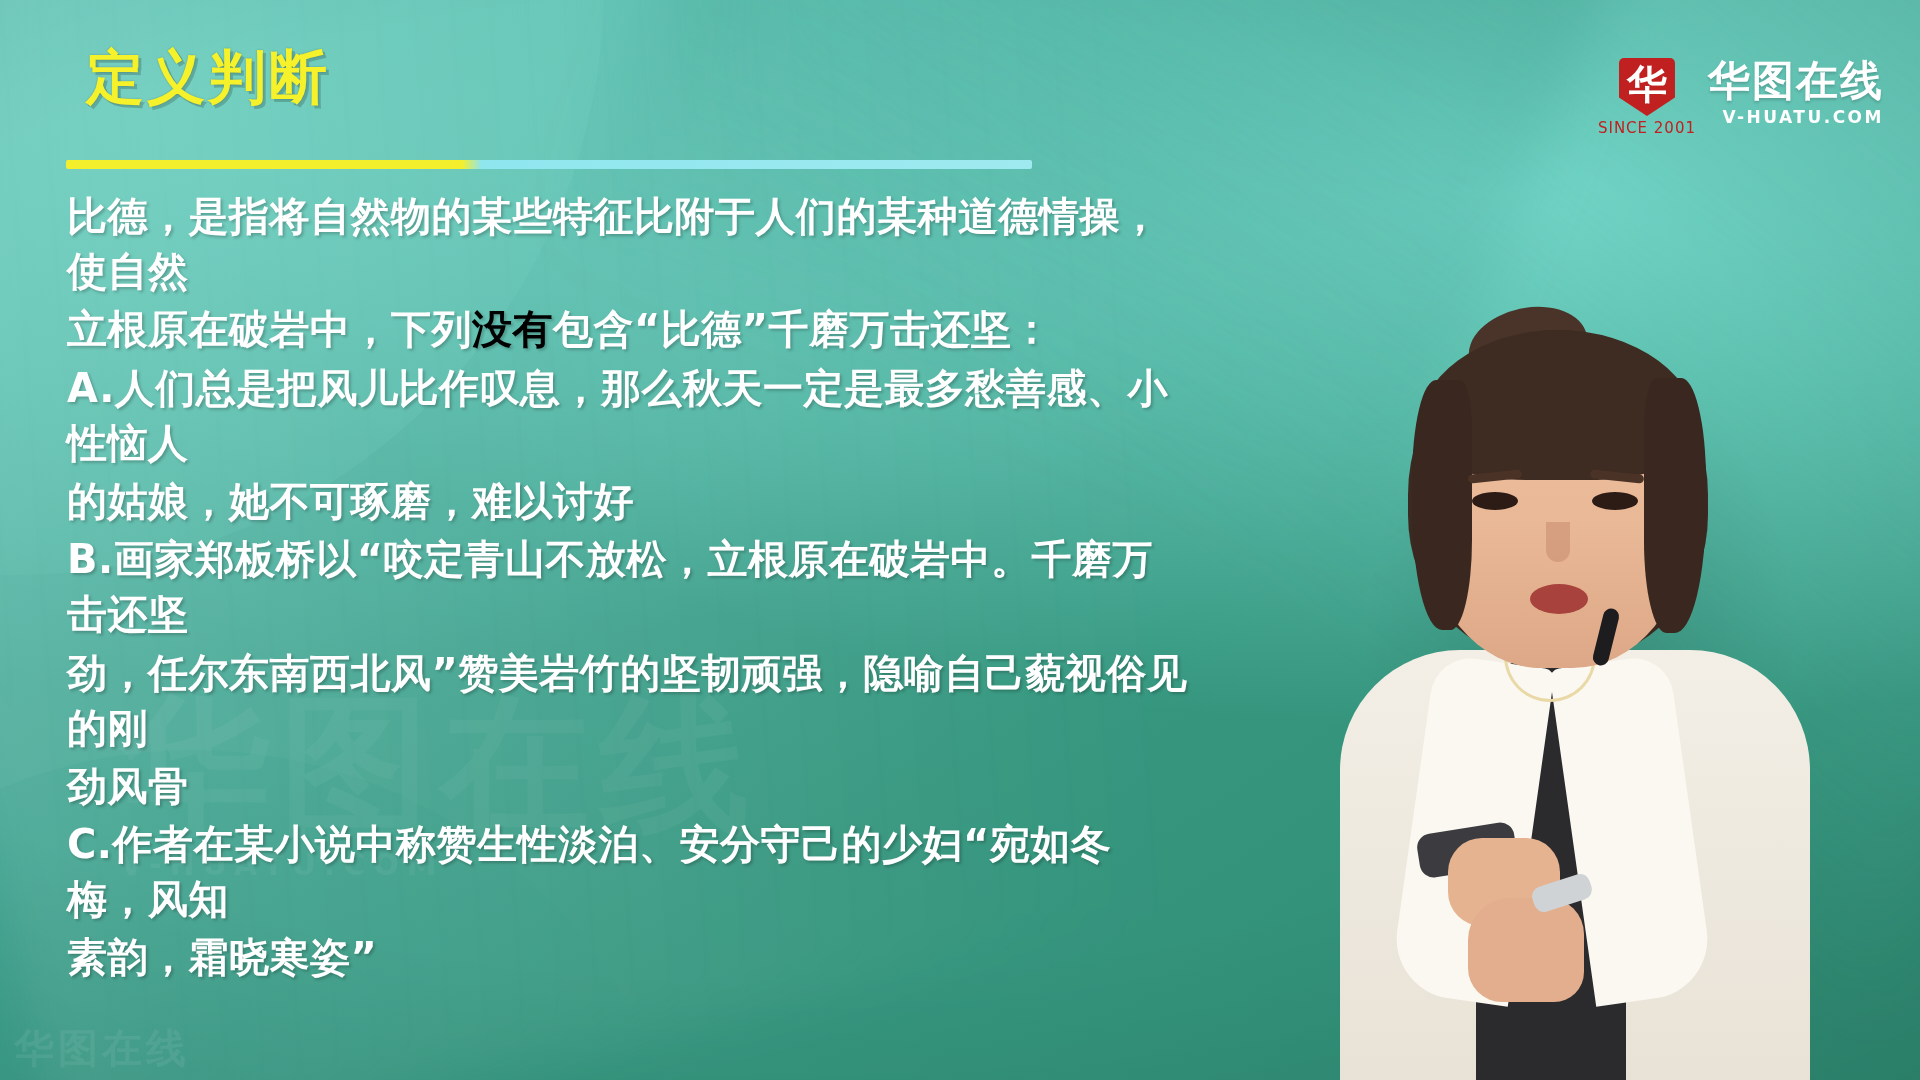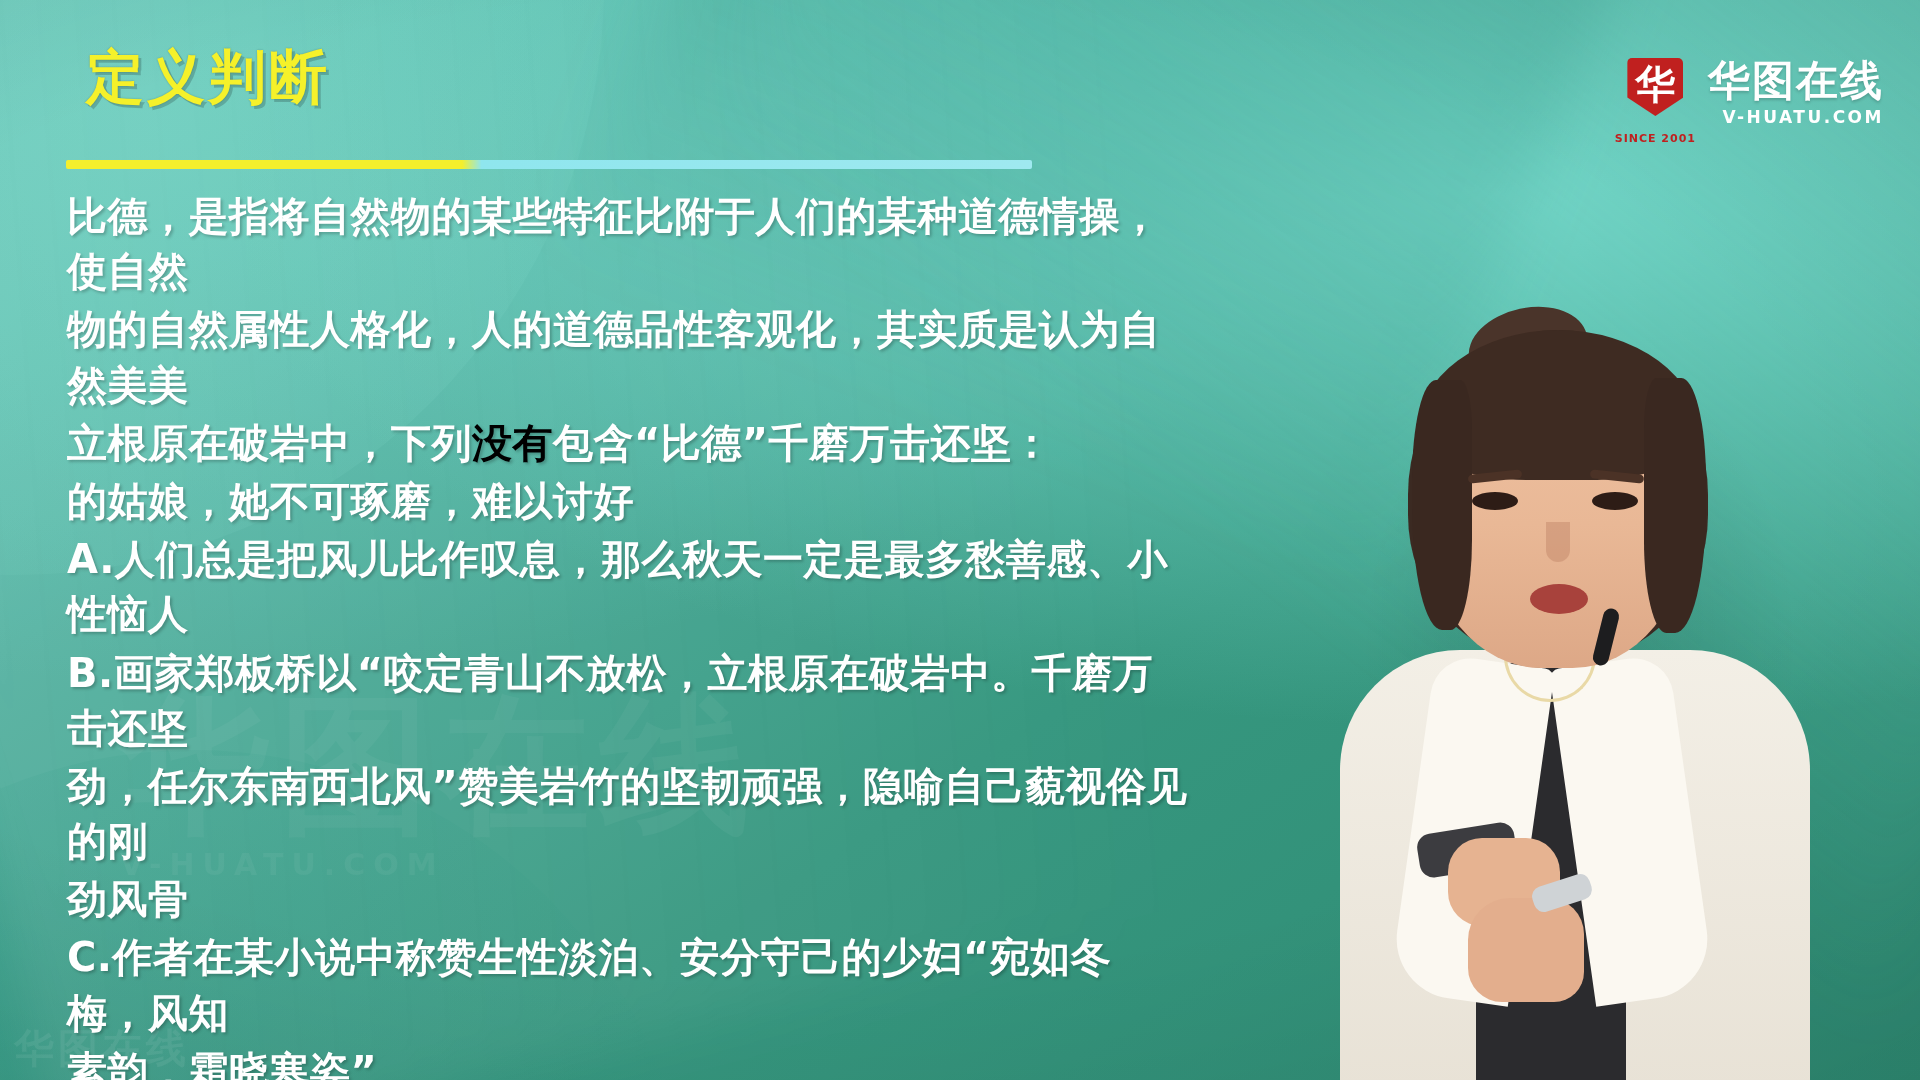--- a/index.html
+++ b/index.html
@@ -140,23 +140,23 @@
     position: relative;
   }
   .logo-shield-glyph {
     color: #fff;
     font-size: 40px;
     font-weight: 700;
     line-height: 1;
     margin-top: -6px;
   }
   .logo-since {
-    margin-top: 16px;
-    font-size: 11px;
-    font-weight: 700;
+    margin-top: 3px;
+    font-size: 15px;
+    font-weight: 400;
     letter-spacing: 1px;
     color: #c0201f;
   }
   .logo-right { padding-top: 2px; }
   .logo-cn {
     font-size: 42px;
     font-weight: 700;
     color: #ffffff;
     letter-spacing: 2px;
     line-height: 1;
@@ -394,26 +394,25 @@
       <div class="logo-since">SINCE 2001</div>
     </div>
     <div class="logo-right">
       <div class="logo-cn">华图在线</div>
       <div class="logo-en">V-HUATU.COM</div>
     </div>
   </div>
 
   <div class="question">
     <p class="q-para">比德，是指将自然物的某些特征比附于人们的某种道德情操，使自然</p>
-    <p class="q-para">物的自然属性人格化，人的道德品性客观化，其实质是认为自然美美</p>
 
     <p class="q-para"><span>立根原在破岩中，下列</span><span class="hl">没有</span><span>包含“比德”千磨万击还坚：</span></p>
 
+    <p class="q-para opt"><span>A.</span><span>人们总是把风儿比作叹息，那么秋天一定是最多愁善感、小性恼人</span></p>
     <p class="q-para">的姑娘，她不可琢磨，难以讨好</p>
-    <p class="q-para opt"><span>A.</span><span>人们总是把风儿比作叹息，那么秋天一定是最多愁善感、小性恼人</span></p>
 
     <p class="q-para opt"><span>B.</span><span>画家郑板桥以“咬定青山不放松，立根原在破岩中。千磨万击还坚</span></p>
     <p class="q-para">劲，任尔东南西北风”赞美岩竹的坚韧顽强，隐喻自己藐视俗见的刚</p>
     <p class="q-para">劲风骨</p>
 
     <p class="q-para opt"><span>C.</span><span>作者在某小说中称赞生性淡泊、安分守己的少妇“宛如冬梅，风知</span></p>
     <p class="q-para">素韵，霜晓寒姿”</p>
 
   </div>
 

